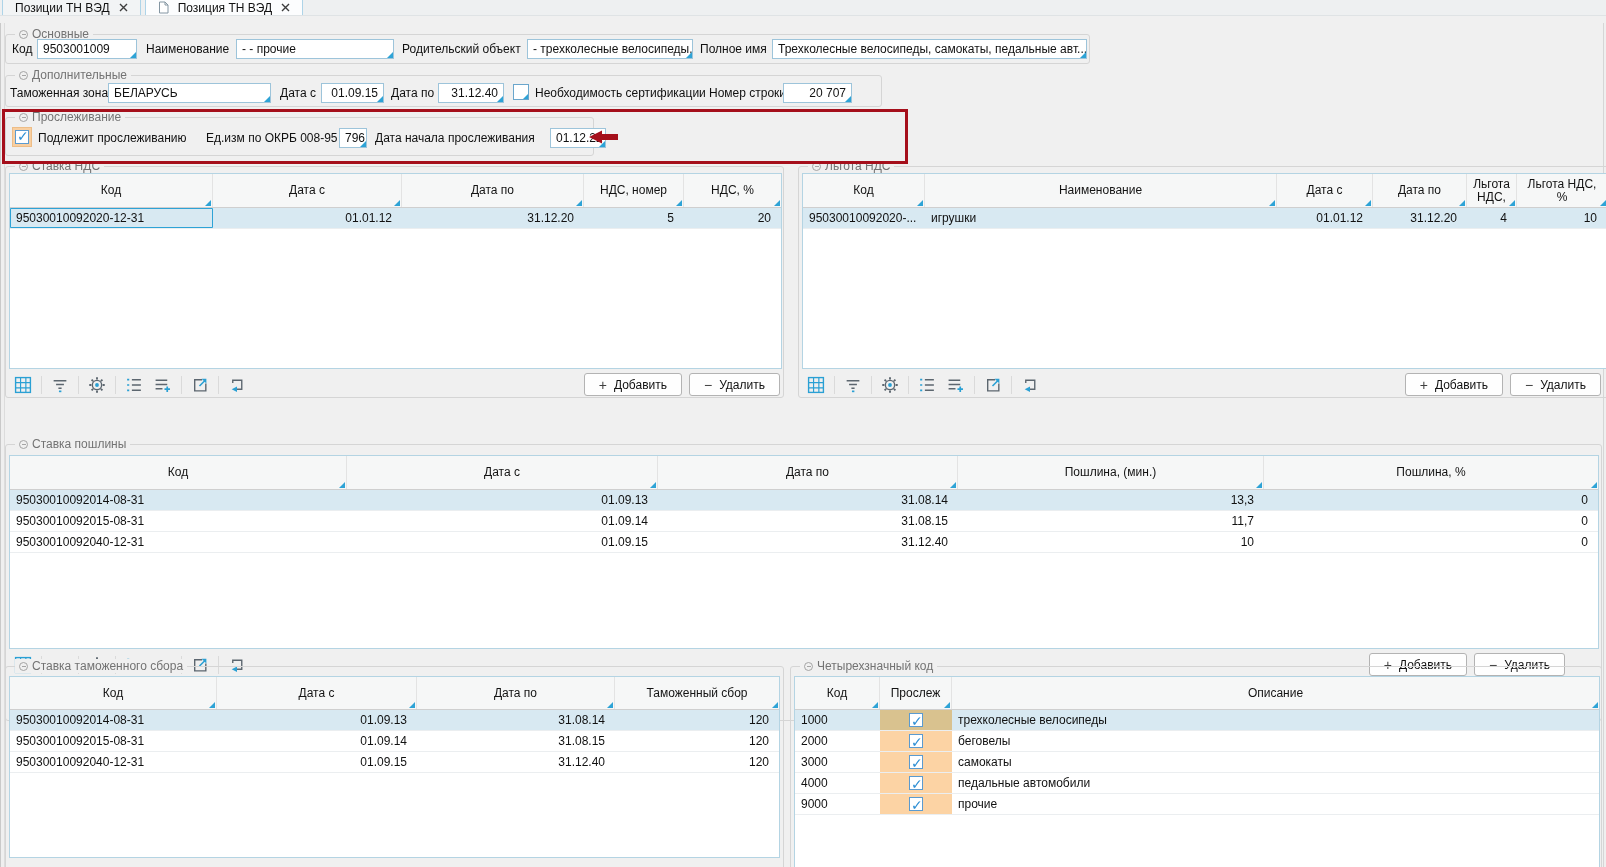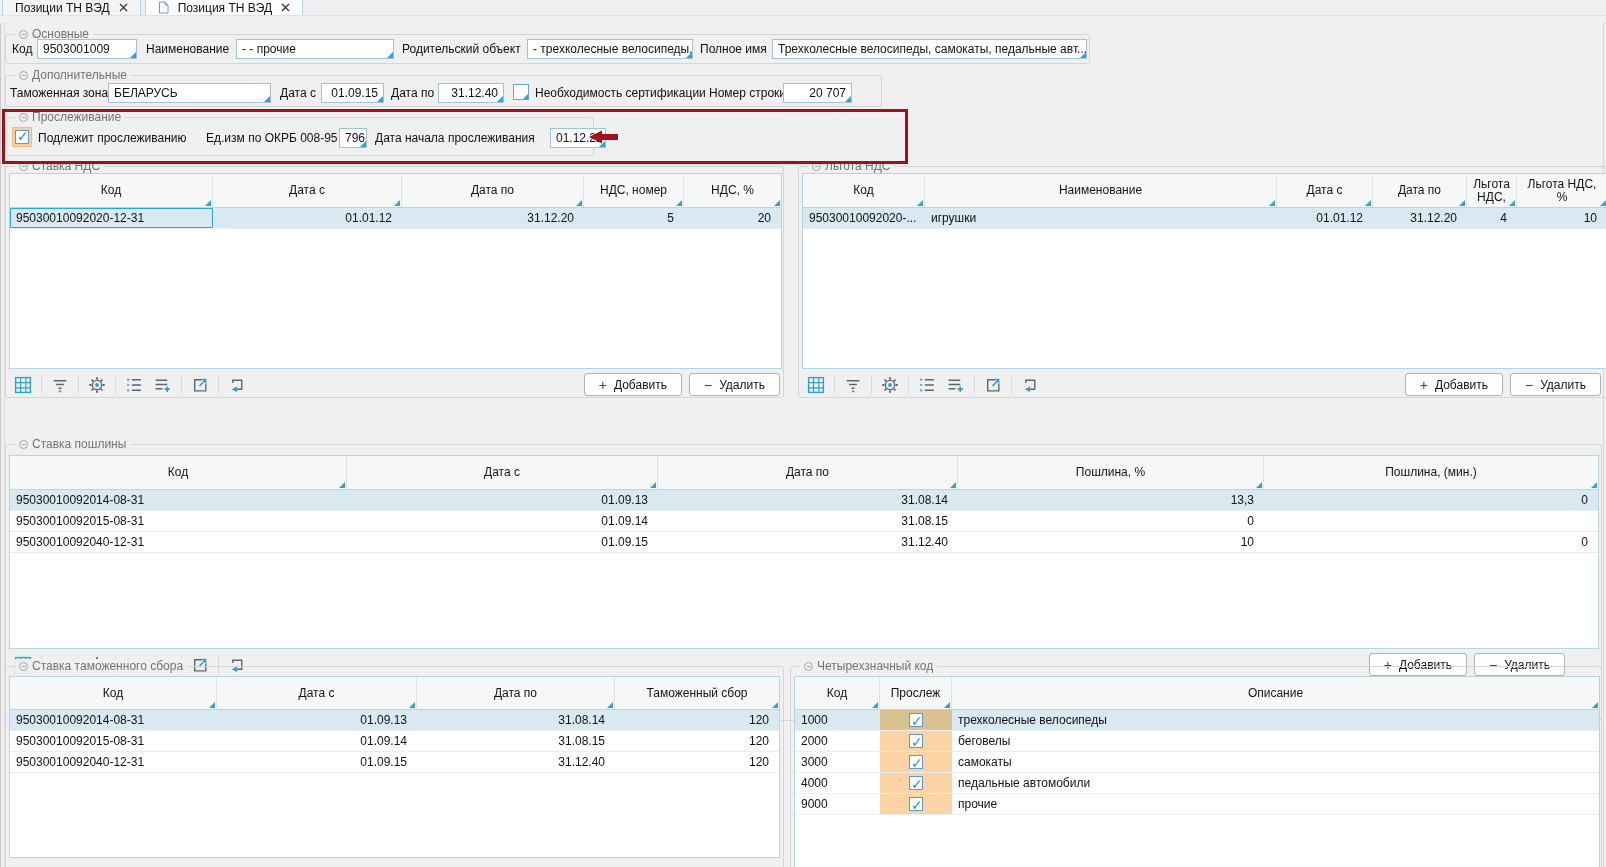--- a/index.html
+++ b/index.html
@@ -357,34 +357,35 @@
   <div class="gb" id="gb-poshlina" style="left:5px; top:412px; width:1597px; height:277px;margin-top:32px;">
     <div class="gb-title">
       <span class="coll"></span>
       <span>Ставка пошлины</span>
     </div>
     <div class="tbl" style="left:3px; top:10px; width:1590px; height:194px;">
       <div class="thead" style="grid-template-columns:337px 311px 300px 306px 1fr; height:34px;">
         <div class="th">Код</div>
         <div class="th">Дата с</div>
         <div class="th">Дата по</div>
+        <div class="th">Пошлина, (мин.)</div>
         <div class="th">Пошлина, %</div>
-        <div class="th">Пошлина, (мин.)</div>
       </div>
       <div class="trow sel" style="grid-template-columns:337px 311px 300px 306px 1fr;">
         <div class="td">95030010092014-08-31</div>
         <div class="td r">01.09.13</div>
         <div class="td r">31.08.14</div>
         <div class="td r">13,3</div>
         <div class="td r">0</div>
       </div>
       <div class="trow" style="grid-template-columns:337px 311px 300px 306px 1fr;">
         <div class="td">95030010092015-08-31</div>
         <div class="td r">01.09.14</div>
         <div class="td r">31.08.15</div>
+        <div class="td r">11,7</div>
         <div class="td r">0</div>
       </div>
       <div class="trow" style="grid-template-columns:337px 311px 300px 306px 1fr;">
         <div class="td">95030010092040-12-31</div>
         <div class="td r">01.09.15</div>
         <div class="td r">31.12.40</div>
         <div class="td r">10</div>
         <div class="td r">0</div>
       </div>
     </div>

